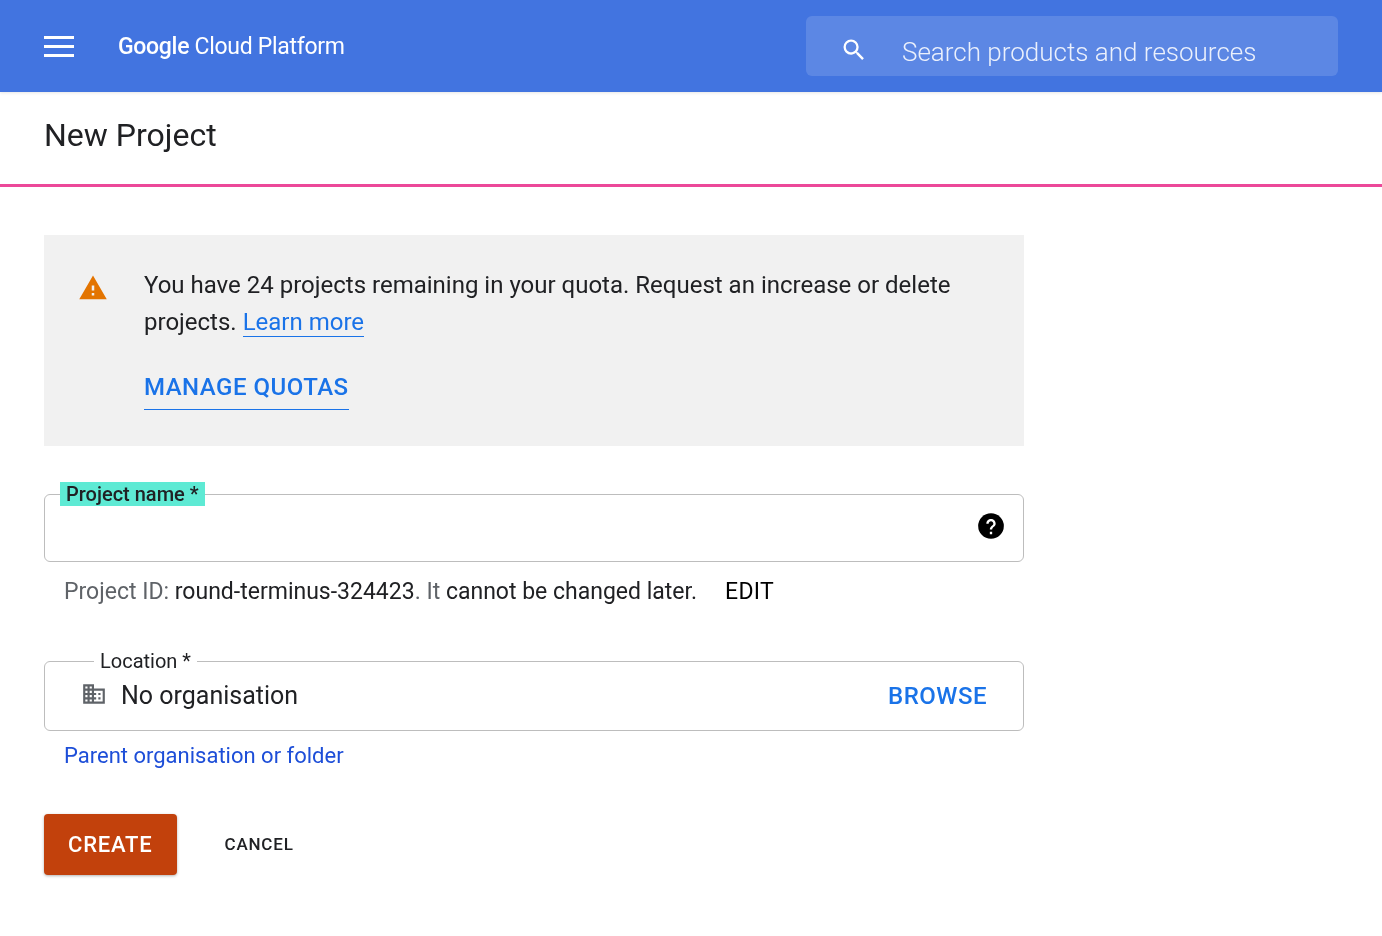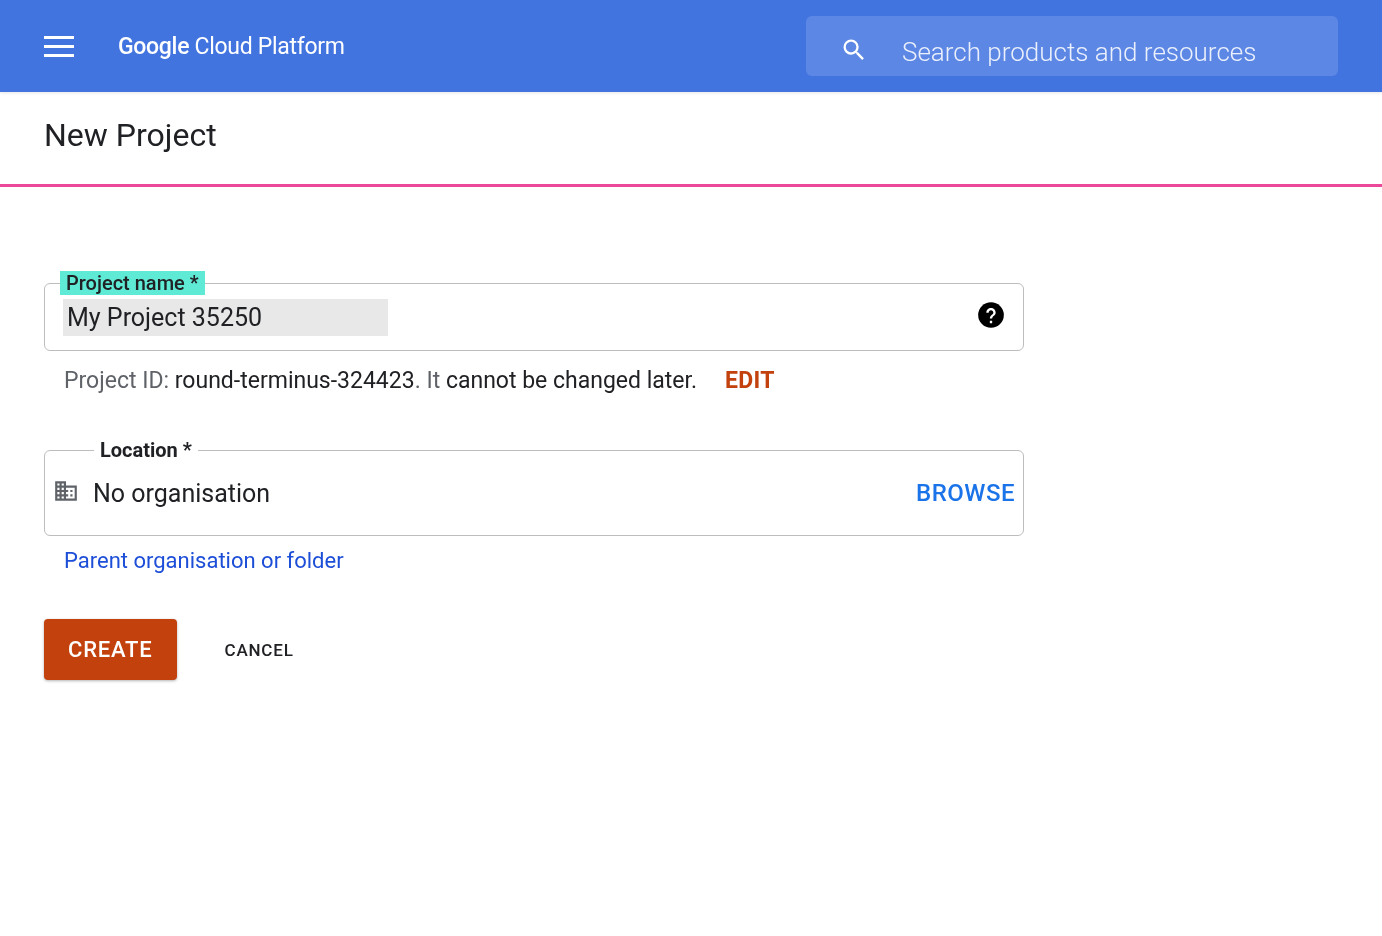--- a/index.html
+++ b/index.html
@@ -211,22 +211,22 @@
 
 .project-id-text {
   color: #5f6368;
 }
 
 .project-id-text .dark {
   color: #202124;
 }
 
 .edit-link {
-  color: #c2410c;
-  font-weight: 700;
+  color: #000000;
+  font-weight: 400;
   letter-spacing: 0.3px;
   cursor: pointer;
 }
 
 
 .location-group {
   margin-top: 56px;
 }
 
 .location-field {
@@ -235,30 +235,30 @@
 }
 
 .location-label {
   position: absolute;
   top: -12px;
   left: 50px;
   background: #fff;
   padding: 0 6px;
   font-size: 20px;
   color: #202124;
-  font-weight: 700;
+  font-weight: 400;
 }
 
 .location-box {
   border: 1.5px solid #bdbdbd;
   border-radius: 6px;
   display: flex;
   align-items: center;
-  height: 86px;
-  padding: 0 8px;
+  height: 70px;
+  padding: 0 36px;
 }
 
 .org-icon {
   margin-right: 14px;
 }
 
 .org-icon svg {
   width: 26px;
   height: 26px;
 }
@@ -337,26 +337,38 @@
     <input class="search-input" type="text" placeholder="Search products and resources" style="">
   </div>
 </div>
 
 <div class="title-block">
   <h1 class="page-title">New Project</h1>
 </div>
 
 <div class="content">
 
+  <div class="notice">
+    <div class="notice-icon">
+      <svg viewBox="0 0 24 24">
+          <path fill="#e37400" d="M1 21h22L12 2 1 21zm12-3h-2v-2h2v2zm0-4h-2v-4h2v4z"></path>
+        </svg>
+    </div>
+    <div class="notice-body">
+      <span>You have 24 projects remaining in your quota. Request an increase or delete projects. </span><a href="#" class="learn-more-link">Learn more</a>
+      <div>
+        <span class="manage-quotas">MANAGE QUOTAS</span>
+      </div>
+    </div>
+  </div>
 
   <div class="field-group">
     <div class="text-field">
       <label class="text-field-label">Project name *</label>
       <div class="text-field-box">
-        <input class="text-field-input highlighted" type="text" value="My Project 35250" style="">
         <div style="flex:1"></div>
         <span class="help-icon">
           <svg viewBox="0 0 24 24">
               <circle cx="12" cy="12" r="11" fill="#000"></circle>
               <path fill="#fff" d="M12 6c-2.2 0-4 1.8-4 4h2c0-1.1.9-2 2-2s2 .9 2 2c0 2-3 1.75-3 5h2c0-2.25 3-2.5 3-5 0-2.2-1.8-4-4-4zm-1 11h2v2h-2v-2z"></path>
             </svg>
         </span>
       </div>
     </div>
     <div class="project-id-row" style="padding-left:20px">

